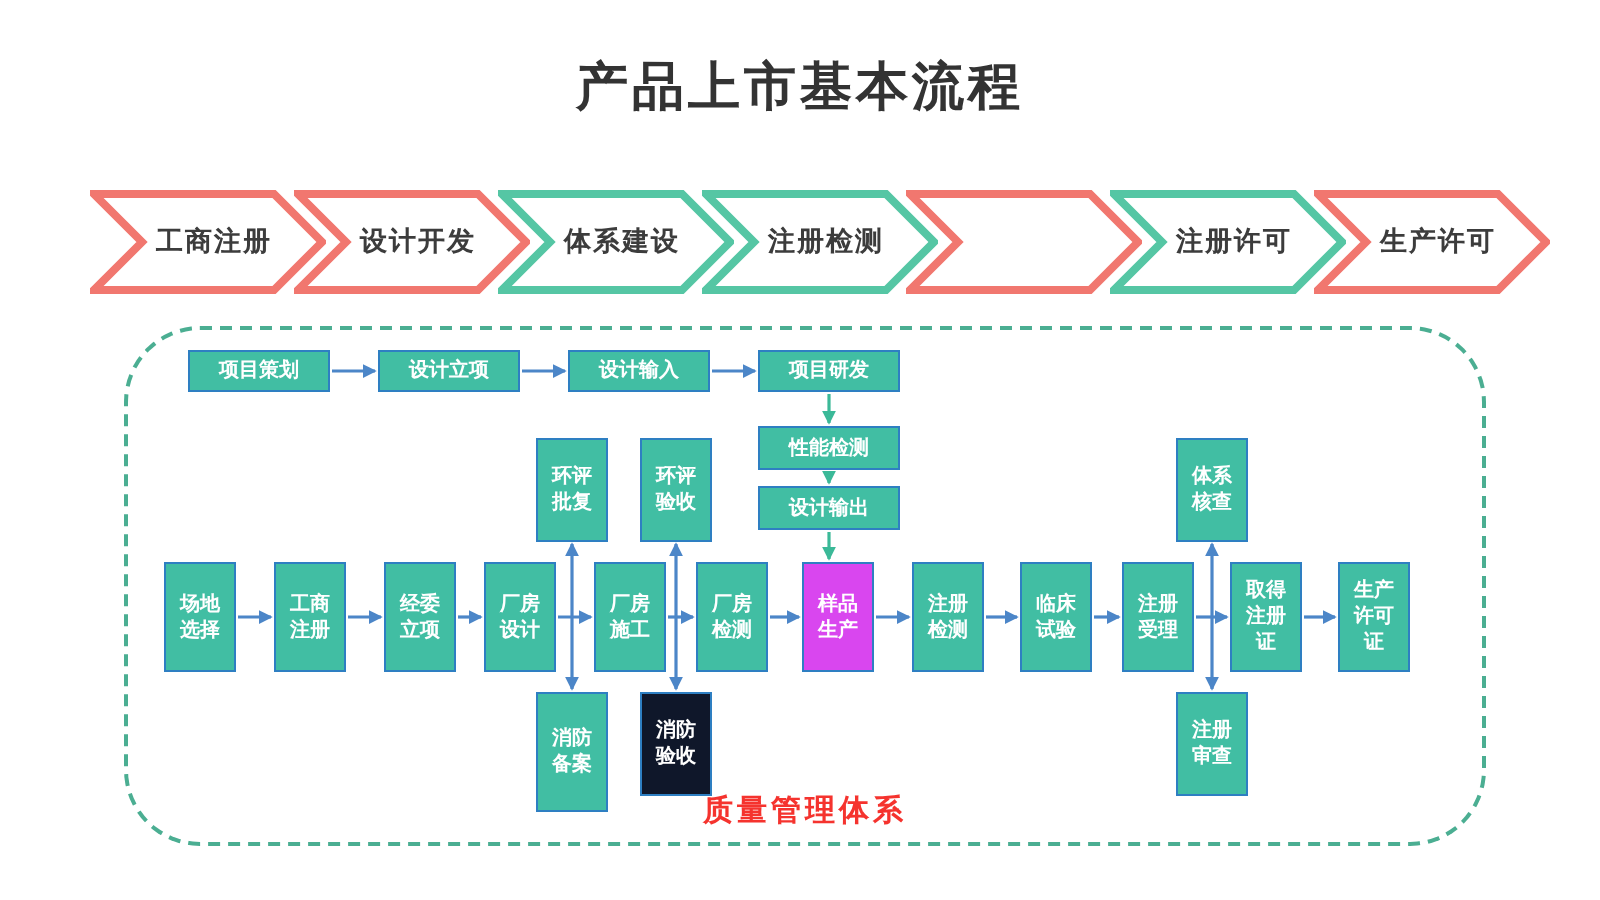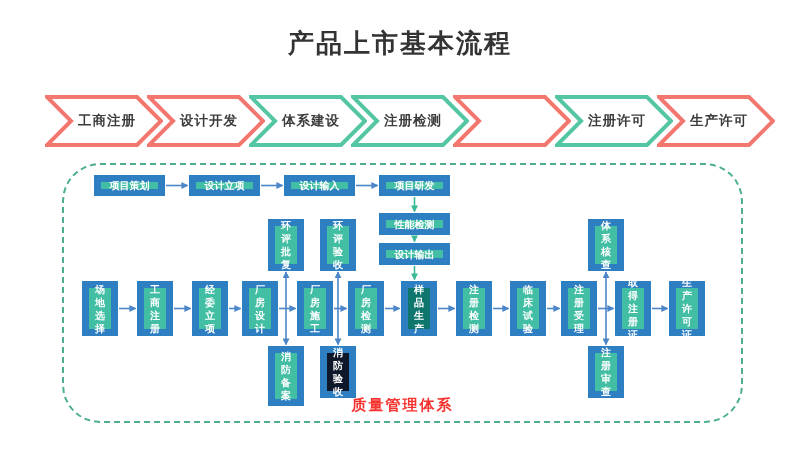--- a/index.html
+++ b/index.html
@@ -12,21 +12,21 @@
   .stage + .stage{margin-left:-16px;}
   .stage svg{position:absolute;left:0;top:0;}
   .stage-label{position:absolute;left:14px;top:0;width:96px;height:52px;display:flex;
                align-items:center;justify-content:center;font-size:13.5px;font-weight:bold;
                color:#3c3c3c;letter-spacing:1px;}
   .qms{position:absolute;left:62px;top:163px;width:681px;height:260px;
        border:2px dashed #4BAE92;border-radius:38px;box-sizing:border-box;}
   .qms-label{position:absolute;left:0;right:0;bottom:6px;text-align:center;
              font-size:15px;font-weight:bold;color:#F5332E;letter-spacing:2px;}
   #edge-layer{position:absolute;left:0;top:0;width:800px;height:450px;pointer-events:none;}
-  .node{position:absolute;box-sizing:border-box;border:7px solid #7f1d1d;background:#41BEA3;
+  .node{position:absolute;box-sizing:border-box;border:1px solid #7f1d1d;background:#41BEA3;
         color:#fff;font-size:10px;font-weight:bold;line-height:1.3;display:flex;
         align-items:center;justify-content:center;text-align:center;padding:0 6px;}
   .node.wide{padding:0 4px;}
 </style>
 </head>
 <body>
 
 <div class="page">
   <h1 class="title">产品上市基本流程</h1>
 
@@ -120,21 +120,21 @@
       <div class="node wide" style="left: 284px; top: 175px; width: 71px; height: 21px; background: rgb(65, 190, 163); border-color: rgb(46, 127, 194);">设计输入</div>
       <div class="node wide" style="left: 379px; top: 175px; width: 71px; height: 21px; background: rgb(65, 190, 163); border-color: rgb(46, 127, 194);">项目研发</div>
       <div class="node wide" style="left: 379px; top: 213px; width: 71px; height: 22px; background: rgb(65, 190, 163); border-color: rgb(46, 127, 194);">性能检测</div>
       <div class="node wide" style="left: 379px; top: 243px; width: 71px; height: 22px; background: rgb(65, 190, 163); border-color: rgb(46, 127, 194);">设计输出</div>
       <div class="node" style="left: 82px; top: 281px; width: 36px; height: 55px; background: rgb(65, 190, 163); border-color: rgb(46, 127, 194);">场地选择</div>
       <div class="node" style="left: 137px; top: 281px; width: 36px; height: 55px; background: rgb(65, 190, 163); border-color: rgb(46, 127, 194);">工商注册</div>
       <div class="node" style="left: 192px; top: 281px; width: 36px; height: 55px; background: rgb(65, 190, 163); border-color: rgb(46, 127, 194);">经委立项</div>
       <div class="node" style="left: 242px; top: 281px; width: 36px; height: 55px; background: rgb(65, 190, 163); border-color: rgb(46, 127, 194);">厂房设计</div>
       <div class="node" style="left: 297px; top: 281px; width: 36px; height: 55px; background: rgb(65, 190, 163); border-color: rgb(46, 127, 194);">厂房施工</div>
       <div class="node" style="left: 348px; top: 281px; width: 36px; height: 55px; background: rgb(65, 190, 163); border-color: rgb(46, 127, 194);">厂房检测</div>
-      <div class="node" style="left: 401px; top: 281px; width: 36px; height: 55px; background: #0f766e; border-color: rgb(46, 127, 194);">样品生产</div>
+      <div class="node" style="left: 401px; top: 281px; width: 36px; height: 55px; background: #d946ef; border-color: rgb(46, 127, 194);">样品生产</div>
       <div class="node" style="left: 456px; top: 281px; width: 36px; height: 55px; background: rgb(65, 190, 163); border-color: rgb(46, 127, 194);">注册检测</div>
       <div class="node" style="left: 510px; top: 281px; width: 36px; height: 55px; background: rgb(65, 190, 163); border-color: rgb(46, 127, 194);">临床试验</div>
       <div class="node" style="left: 561px; top: 281px; width: 36px; height: 55px; background: rgb(65, 190, 163); border-color: rgb(46, 127, 194);">注册受理</div>
       <div class="node" style="left: 615px; top: 281px; width: 36px; height: 55px; background: rgb(65, 190, 163); border-color: rgb(46, 127, 194);">取得注册证</div>
       <div class="node" style="left: 669px; top: 281px; width: 36px; height: 55px; background: rgb(65, 190, 163); border-color: rgb(46, 127, 194);">生产许可证</div>
       <div class="node" style="left: 268px; top: 219px; width: 36px; height: 52px; background: rgb(65, 190, 163); border-color: rgb(46, 127, 194);">环评批复</div>
       <div class="node" style="left: 320px; top: 219px; width: 36px; height: 52px; background: rgb(65, 190, 163); border-color: rgb(46, 127, 194);">环评验收</div>
       <div class="node" style="left: 268px; top: 346px; width: 36px; height: 60px; background: rgb(65, 190, 163); border-color: rgb(46, 127, 194);">消防备案</div>
       <div class="node" style="left: 320px; top: 346px; width: 36px; height: 52px; background: #0f172a; border-color: rgb(46, 127, 194);">消防验收</div>
       <div class="node" style="left: 588px; top: 219px; width: 36px; height: 52px; background: rgb(65, 190, 163); border-color: rgb(46, 127, 194);">体系核查</div>

